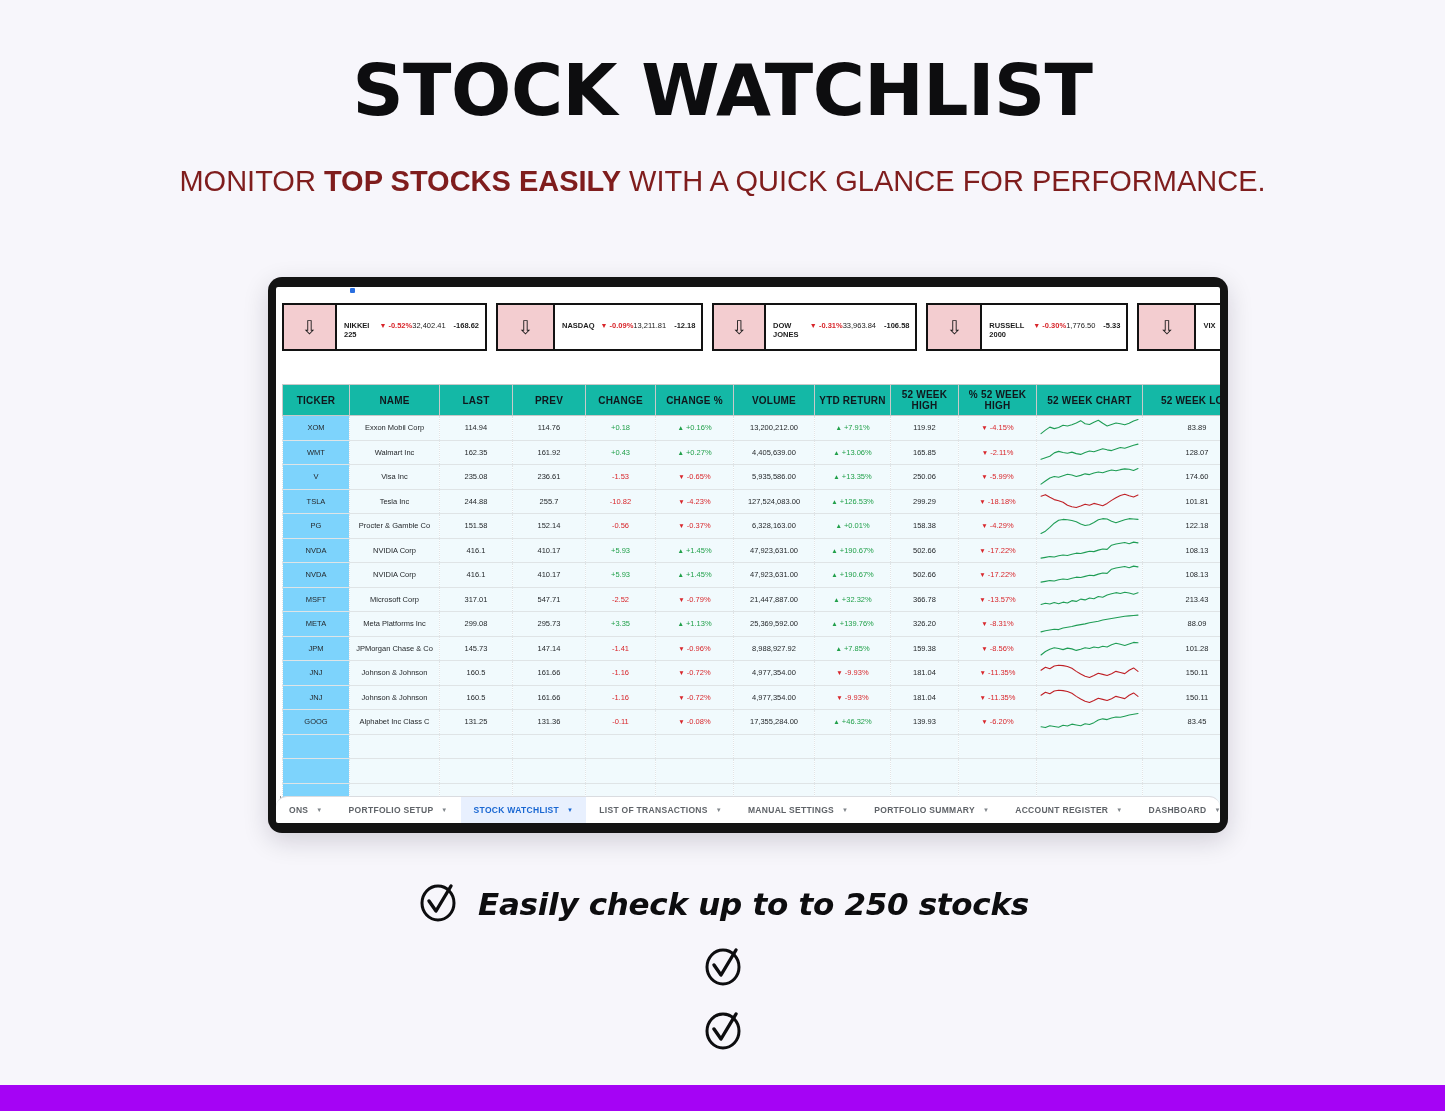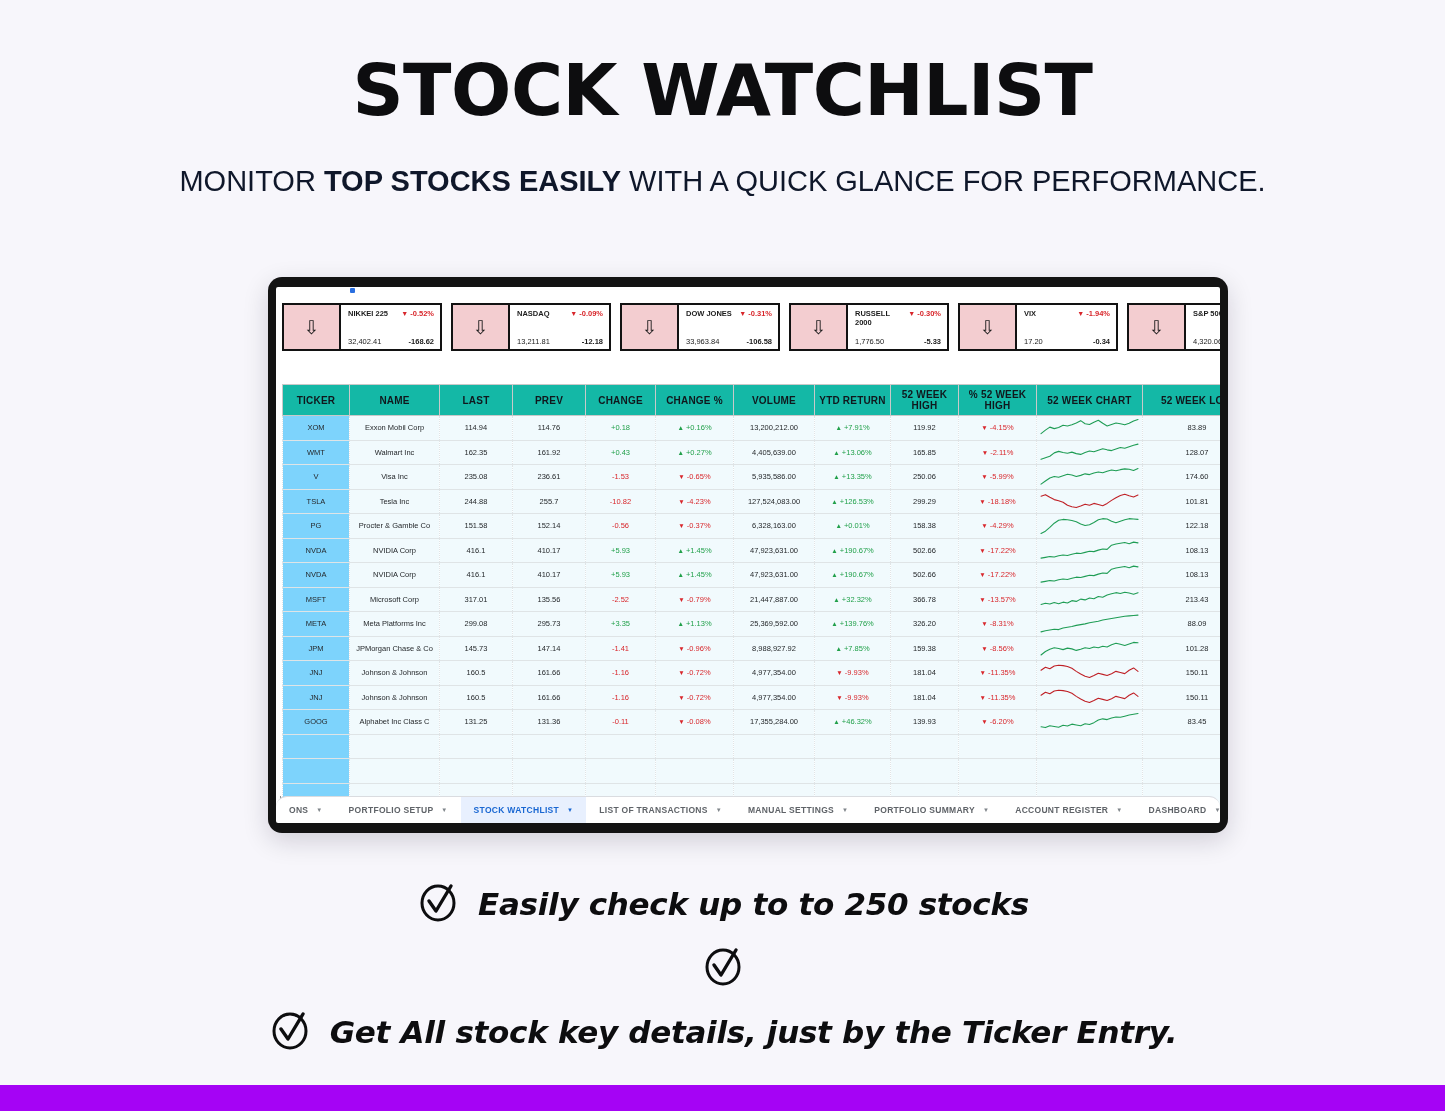--- a/index.html
+++ b/index.html
@@ -31,21 +31,21 @@
   }
   .page-subtitle {
     position: absolute;
     top: 165px;
     left: 0;
     width: 1445px;
     text-align: center;
     font-family: "Liberation Sans", sans-serif;
     font-weight: 400;
     font-size: 29px;
-    color: #0f172a;
+    color: #7f1d1d;
     letter-spacing: 0px;
   }
   .page-subtitle b { font-weight: 700; }
 
   
   .device {
     position: absolute;
     left: 268px;
     top: 277px;
     width: 960px;
@@ -95,23 +95,23 @@
     background: #f3cdd0;
     display: flex;
     align-items: center;
     justify-content: center;
     font-size: 19px;
     color: #1b1b1b;
     line-height: 1;
   }
   .index-body {
     border-left: 2px solid #121212;
-    padding: 4px 6px 3px 7px;
-    display: flex;
-    flex-direction: column;
+    padding: 16px 6px 3px 7px;
+    display: flex;
+    flex-direction: row;
     justify-content: space-between;
     min-width: 86px;
   }
   .index-top {
     display: flex;
     align-items: flex-start;
     justify-content: space-between;
     gap: 6px;
   }
   .index-name {
@@ -513,21 +513,21 @@
                 <svg viewBox="0 0 100 23" preserveAspectRatio="none">
                   <path d="M2.00 19.10 L6.36 18.34 L10.73 17.58 L15.09 17.96 L19.45 16.82 L23.82 16.06 L28.18 16.44 L32.55 15.30 L36.91 14.16 L41.27 14.54 L45.64 13.40 L50.00 12.26 L54.36 12.64 L58.73 11.12 L63.09 9.98 L67.45 10.36 L71.82 6.18 L76.18 5.04 L80.55 4.28 L84.91 3.52 L89.27 4.66 L93.64 3.14 L98.00 3.90" fill="none" stroke="#1f9d55" stroke-width="1.1" stroke-linejoin="round" stroke-linecap="round" vector-effect="non-scaling-stroke"></path>
                 </svg>
               </td>
               <td class="w-low">108.13</td>
             </tr>
             <tr>
               <td class="c-ticker w-ticker">MSFT</td>
               <td class="w-name">Microsoft Corp</td>
               <td class="w-last">317.01</td>
-              <td class="w-prev">135.56</td>
+              <td class="w-prev">547.71</td>
               <td class="w-change"><span class="down">-2.52</span></td>
               <td class="w-chpct"><span class="down"><span class="tri">▼</span> -0.79%</span></td>
               <td class="w-vol">21,447,887.00</td>
               <td class="w-ytd"><span class="up"><span class="tri">▲</span> +32.32%</span></td>
               <td class="w-hi">366.78</td>
               <td class="w-pcthi"><span class="down"><span class="tri">▼</span> -13.57%</span></td>
               <td class="spark w-chart">
                 <svg viewBox="0 0 100 23" preserveAspectRatio="none">
                   <path d="M2.00 16.44 L6.36 15.30 L10.73 16.06 L15.09 14.54 L19.45 15.68 L23.82 14.16 L28.18 14.92 L32.55 12.64 L36.91 13.40 L41.27 11.12 L45.64 11.88 L50.00 9.98 L54.36 10.74 L58.73 8.46 L63.09 9.22 L67.45 6.94 L71.82 5.80 L76.18 4.66 L80.55 5.42 L84.91 4.28 L89.27 5.04 L93.64 6.18 L98.00 4.66" fill="none" stroke="#1f9d55" stroke-width="1.1" stroke-linejoin="round" stroke-linecap="round" vector-effect="non-scaling-stroke"></path>
                 </svg>
@@ -724,17 +724,16 @@
       <span class="check-icon"><svg width="44" height="44" viewBox="0 0 44 44">
           <ellipse cx="22" cy="23" rx="16" ry="17" fill="none" stroke="#0d0d0f" stroke-width="3"></ellipse>
           <path d="M13 21 L20 31 L35 6" fill="none" stroke="#0d0d0f" stroke-width="3.4" stroke-linecap="round" stroke-linejoin="round"></path>
         </svg></span>
     </div>
     <div class="bullet">
       <span class="check-icon"><svg width="44" height="44" viewBox="0 0 44 44">
           <ellipse cx="22" cy="23" rx="16" ry="17" fill="none" stroke="#0d0d0f" stroke-width="3"></ellipse>
           <path d="M13 21 L20 31 L35 6" fill="none" stroke="#0d0d0f" stroke-width="3.4" stroke-linecap="round" stroke-linejoin="round"></path>
         </svg></span>
-      <span class="bullet-text">Get All stock key details, just by the Ticker Entry.</span>
     </div>
   </div>
 
 <div class="footer-bar"></div>
 
 </body></html>

